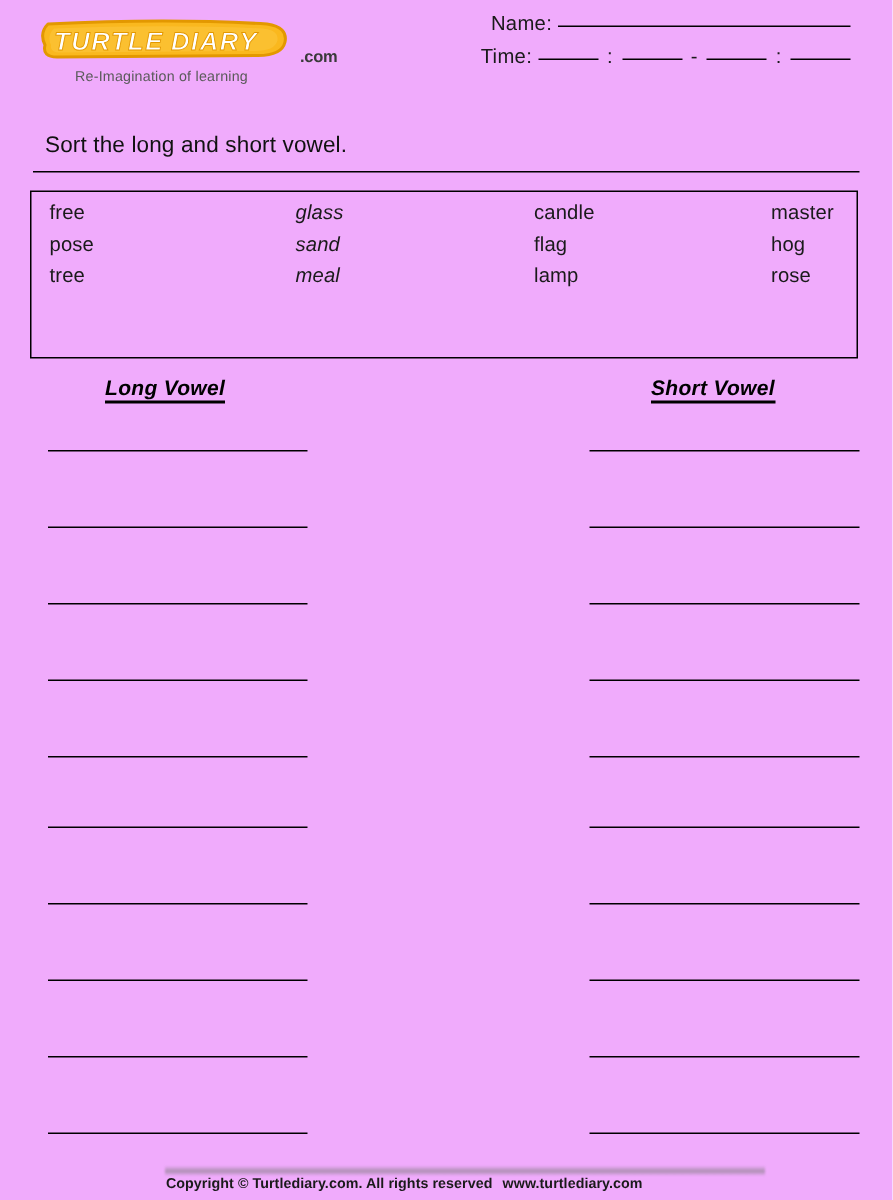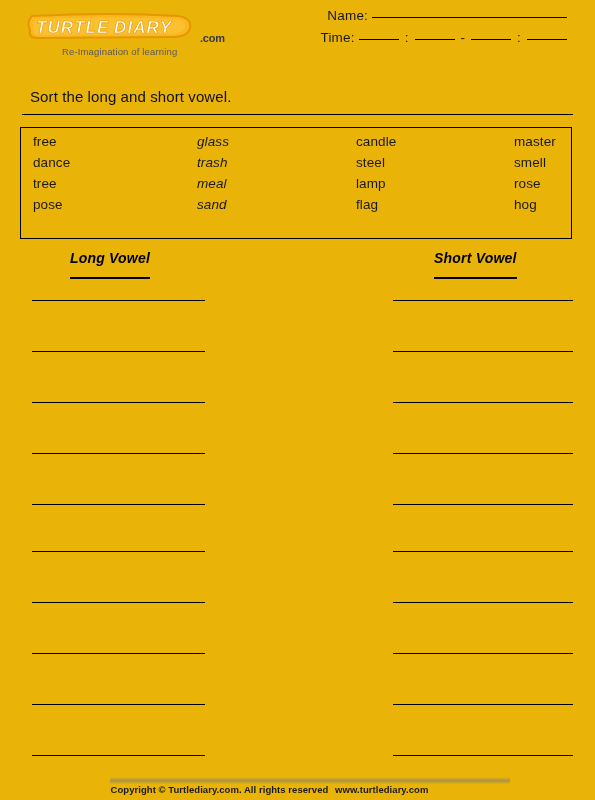--- a/index.html
+++ b/index.html
@@ -10,21 +10,21 @@
   }
   body {
     font-family: "Liberation Sans", sans-serif;
     color: #000000;
     -webkit-font-smoothing: antialiased;
   }
   .page {
     position: relative;
     width: 595px;
     height: 800px;
-    background: #eab308;
+    background: #f0abfc;
     overflow: hidden;
   }
 
   
   .header {
     position: absolute;
     left: 0;
     top: 0;
     width: 595px;
     height: 80px;
@@ -50,21 +50,21 @@
     position: absolute;
     left: 178px;
     top: 22px;
     font-size: 11px;
     font-weight: bold;
     color: #3a3a3a;
     letter-spacing: -0.2px;
   }
   .logo-tagline {
     position: absolute;
-    left: 40px;
+    left: 28px;
     top: 36px;
     font-size: 9.5px;
     color: #5a5a5a;
     letter-spacing: 0.15px;
     white-space: nowrap;
   }
 
   .fields {
     position: absolute;
     right: 28px;
@@ -145,21 +145,21 @@
 
   
   .sort-head {
     position: absolute;
     top: 250px;
     font-size: 14px;
     font-weight: bold;
     font-style: italic;
     color: #000;
     border-bottom: 2px solid #000;
-    padding-bottom: 11px;
+    padding-bottom: 1px;
     letter-spacing: 0.2px;
   }
   .sort-head-long  { left: 70px; }
   .sort-head-short { left: 434px; }
 
   
   .answers {
     position: absolute;
     left: 0;
     top: 0;
@@ -247,36 +247,30 @@
 
   <div class="wordbank">
     <div class="wordbank-inner" id="wordbank-inner">
         <div class="word-row">
           <span class="word wcol0">free</span>
           <span class="word wcol1">glass</span>
           <span class="word wcol2">candle</span>
           <span class="word wcol3">master</span>
         </div>
         <div class="word-row">
-          <span class="word wcol0">dance</span>
-          <span class="word wcol1">trash</span>
-          <span class="word wcol2">steel</span>
-          <span class="word wcol3">smell</span>
+          <span class="word wcol0">pose</span>
+          <span class="word wcol1">sand</span>
+          <span class="word wcol2">flag</span>
+          <span class="word wcol3">hog</span>
         </div>
         <div class="word-row">
           <span class="word wcol0">tree</span>
           <span class="word wcol1">meal</span>
           <span class="word wcol2">lamp</span>
           <span class="word wcol3">rose</span>
-        </div>
-        <div class="word-row">
-          <span class="word wcol0">pose</span>
-          <span class="word wcol1">sand</span>
-          <span class="word wcol2">flag</span>
-          <span class="word wcol3">hog</span>
         </div>
       </div>
   </div>
 
   <div class="sort-head sort-head-long">Long Vowel</div>
   <div class="sort-head sort-head-short">Short Vowel</div>
 
   <div class="answers" id="answer-lines">
       <div class="ans-line ans-left" style="top: 300px;"></div>
       <div class="ans-line ans-right" style="top: 300px;"></div>

